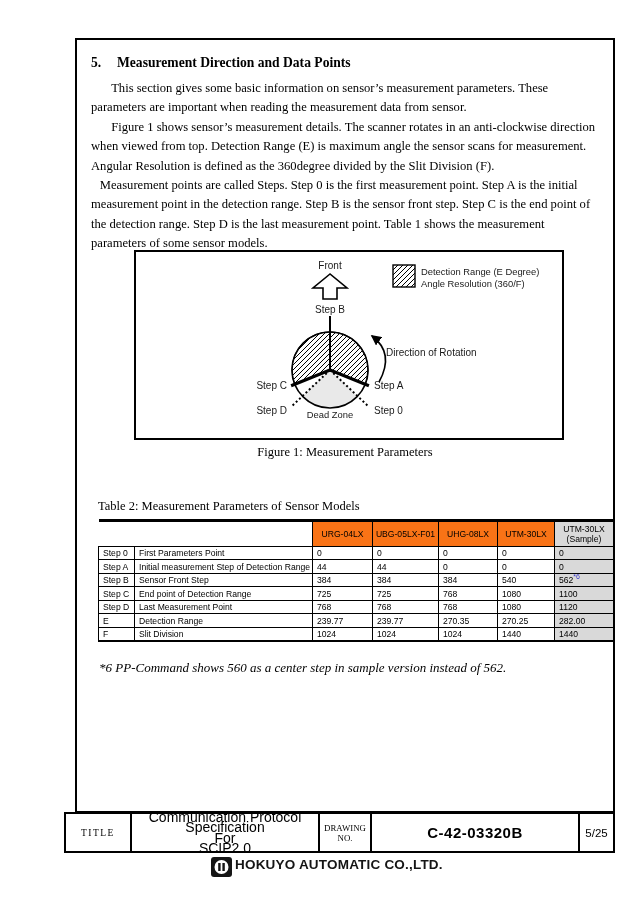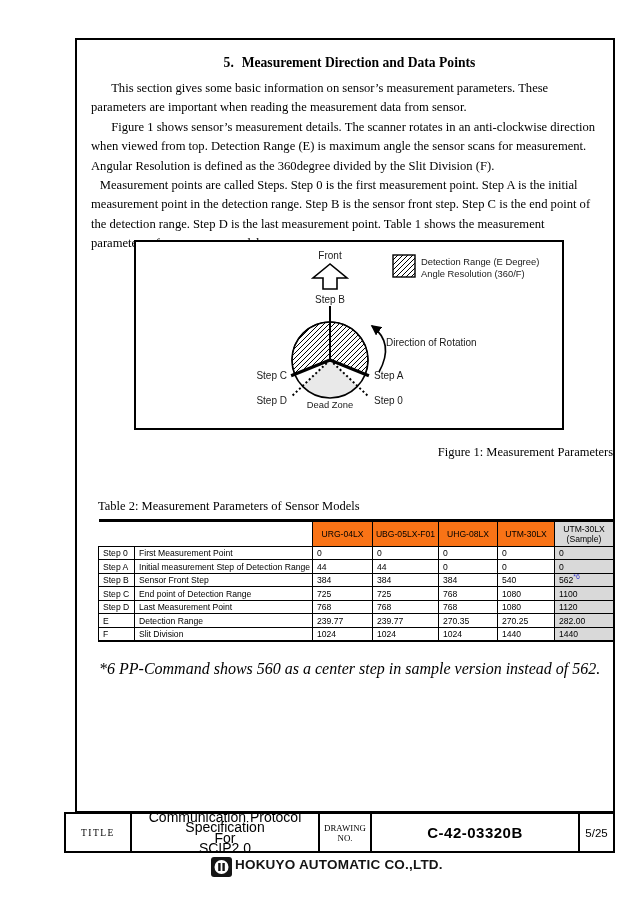--- a/index.html
+++ b/index.html
@@ -7,35 +7,35 @@
   .page {
     position:relative; width:635px; height:898px; background:#fff;
     font-family:"Liberation Serif", serif; color:#000; overflow:hidden;
   }
   
   .frame {
     position:absolute; left:75px; top:38px; width:540px; height:775px;
     border:2px solid #000; background:#fff;
   }
   .textblock { padding:15px 13px 0 14px; }
-  .heading { font-size:13.6px; font-weight:bold; margin:0 0 8px 0;text-align:center; }
+  .heading { font-size:13.6px; font-weight:bold; margin:0 0 8px 0; }
   .heading .num { display:inline-block; width:26px; }
   .textblock p { margin:0; font-size:12.6px; line-height:19.4px; }
   .p-indent { text-indent:1.6em; }
   .p-small-indent { text-indent:0.7em; }
 
   
   .figure-box {
-    position:absolute; left:57px; top:200px; width:430px; height:190px;
+    position:absolute; left:57px; top:210px; width:430px; height:190px;
     border:2px solid #000; background:#fff;
   }
   .figure-box svg { display:block; width:426px; height:186px; }
   .fig-caption {
     position:absolute; top:405px; left:0; width:100%;
-    text-align:right; font-size:12.5px;
+    text-align:center; font-size:12.5px;
   }
   .fig-label { font-family:"Liberation Sans",sans-serif; font-size:10px; fill:#1a1a1a; }
   .fig-label-sm { font-family:"Liberation Sans",sans-serif; font-size:9.4px; fill:#1a1a1a; }
 
   
   .table-title { position:absolute; top:459px; left:21px; font-size:12.5px; }
   table.params {
     position:absolute; top:479px; left:21px; width:515px;
     border-collapse:collapse; table-layout:fixed;
     font-family:"Liberation Sans",sans-serif; font-size:8.6px;
@@ -45,21 +45,21 @@
     border-top:3px solid #000; font-weight:normal; text-align:center;
     padding:2px 0 1px; line-height:1.2; white-space:pre-line; background:#f97316;
   }
   table.params th.blank { border-left:none; border-bottom:none; background:transparent; }
   table.params td { padding:1.5px 4px 1px; white-space:nowrap; overflow:hidden; }
   table.params tr:last-child td { border-bottom:2.5px solid #000; }
   table.params th:last-child, table.params td:last-child { border-right:1.6px solid #000; }
   table.params .sample { background:#d9d9d9; }
   sup.fnref { color:#3d3dc8; font-size:7px; vertical-align:super; line-height:0; }
 
-  .footnote { position:absolute; top:620px; left:22px; font-style:italic; font-size:16px; }
+  .footnote { position:absolute; top:620px; left:22px; font-style:italic; font-size:13px; }
 
   
   .footer {
     position:absolute; left:64px; top:812px; width:551px; height:41px;
     border:2px solid #000; display:flex; background:#fff;
   }
   .fcell {
     border-right:2px solid #000; display:flex; align-items:center;
     justify-content:center; flex-direction:column; text-align:center;
   }
@@ -152,21 +152,21 @@
           <th>UBG-05LX-F01</th>
           <th>UHG-08LX</th>
           <th>UTM-30LX</th>
           <th class="sample">UTM-30LX
 (Sample)</th>
         </tr>
       </thead>
       <tbody>
           <tr>
             <td>Step 0</td>
-            <td>First Measurement Point</td>
+            <td>First Parameters Point</td>
             <td>0</td>
             <td>0</td>
             <td>0</td>
             <td>0</td>
             <td class="sample">0</td>
           </tr>
           <tr>
             <td>Step A</td>
             <td>Initial measurement Step of Detection Range</td>
             <td>44</td>

